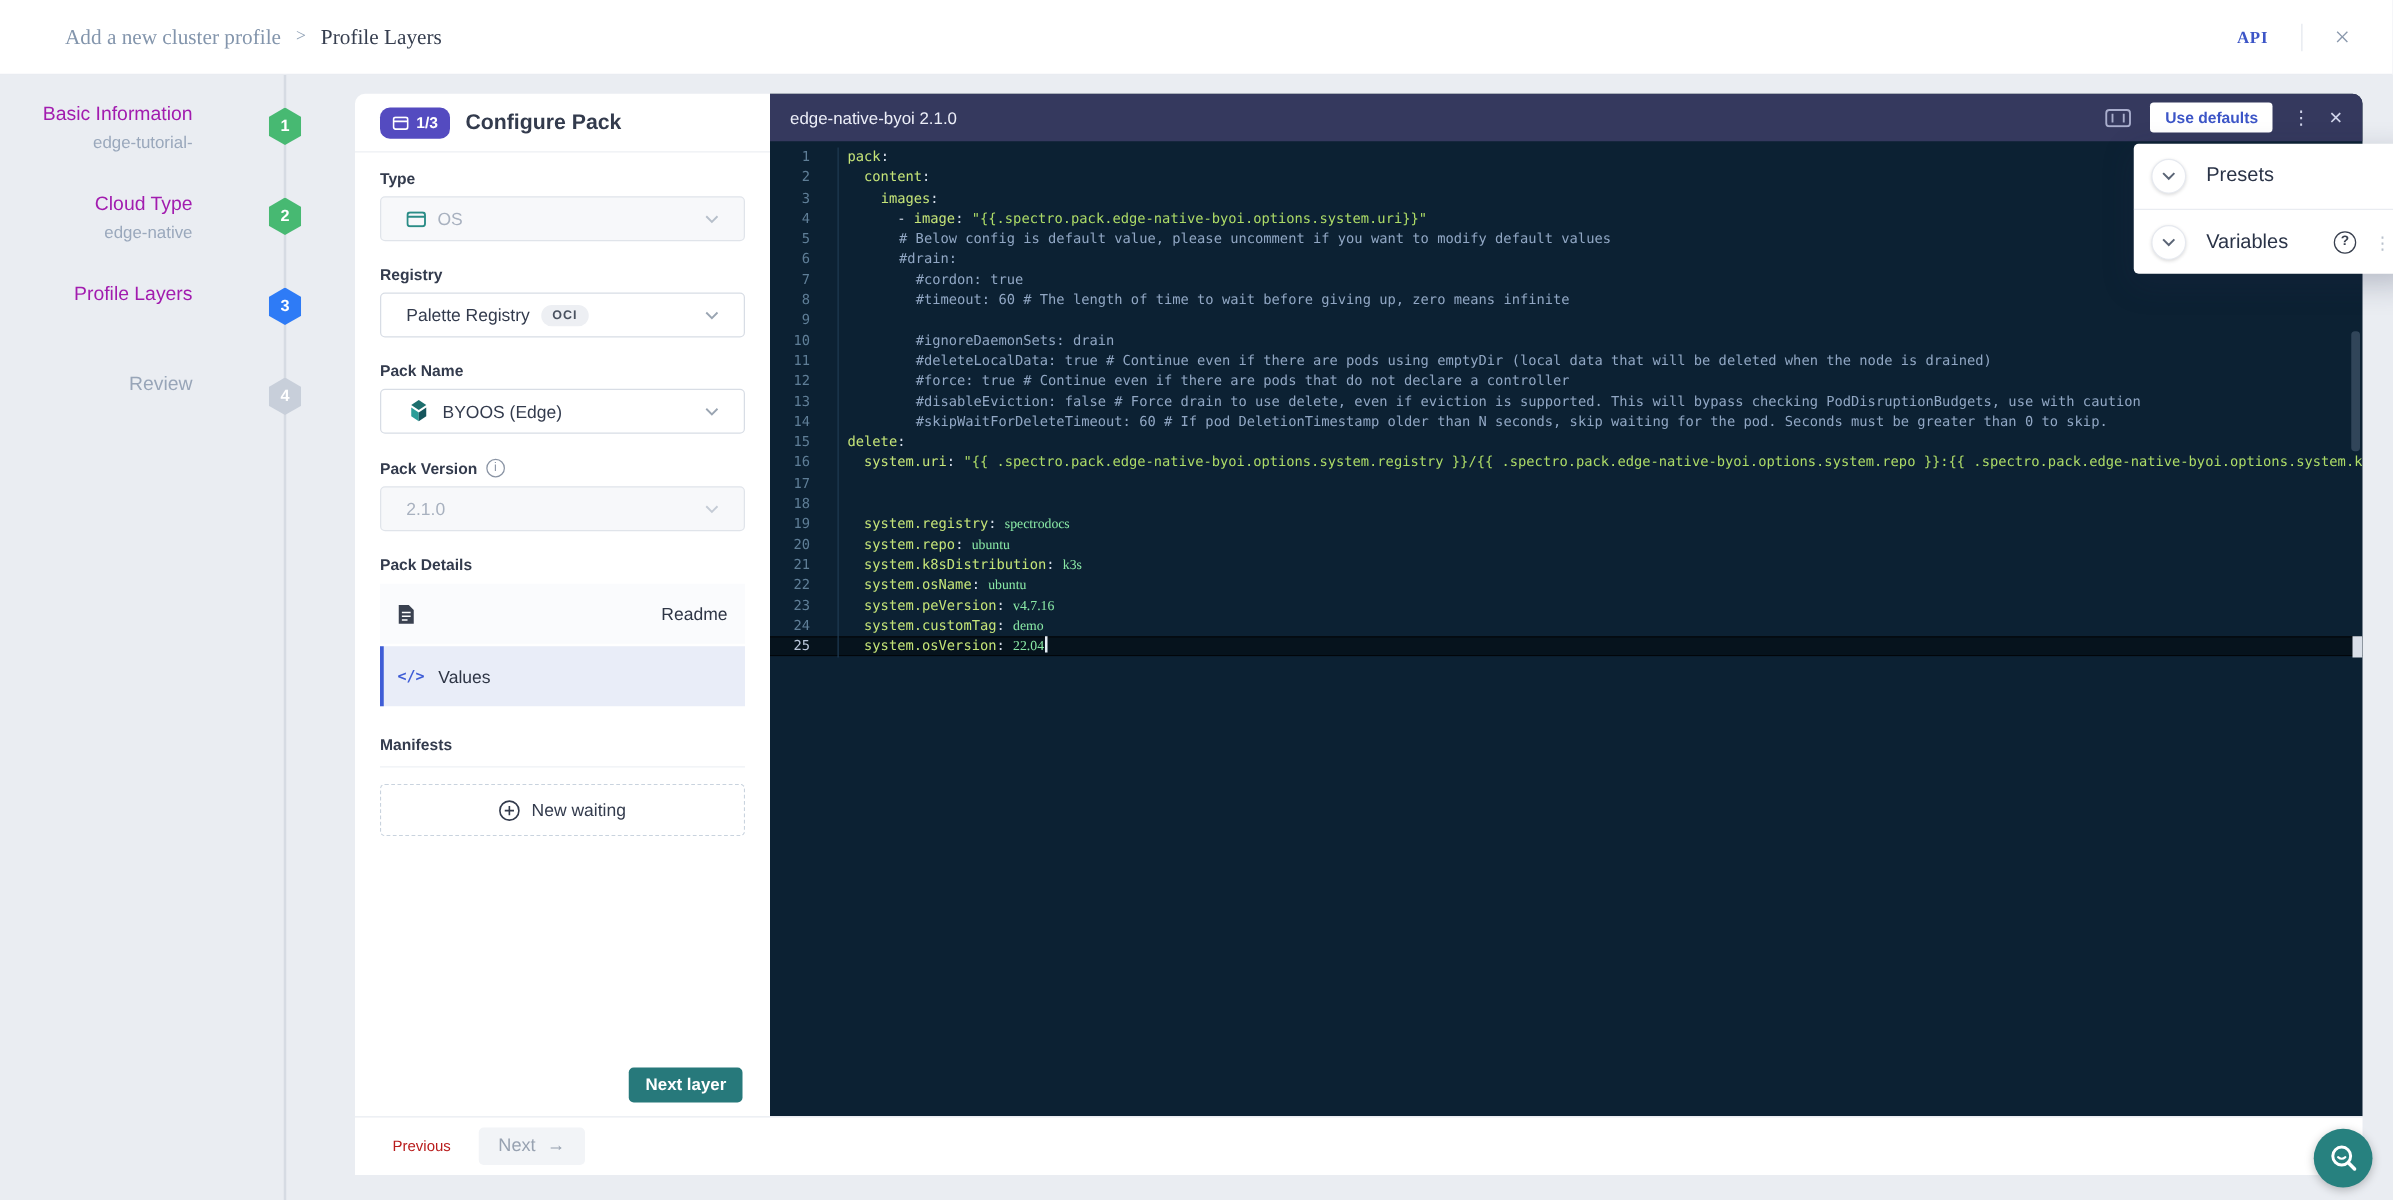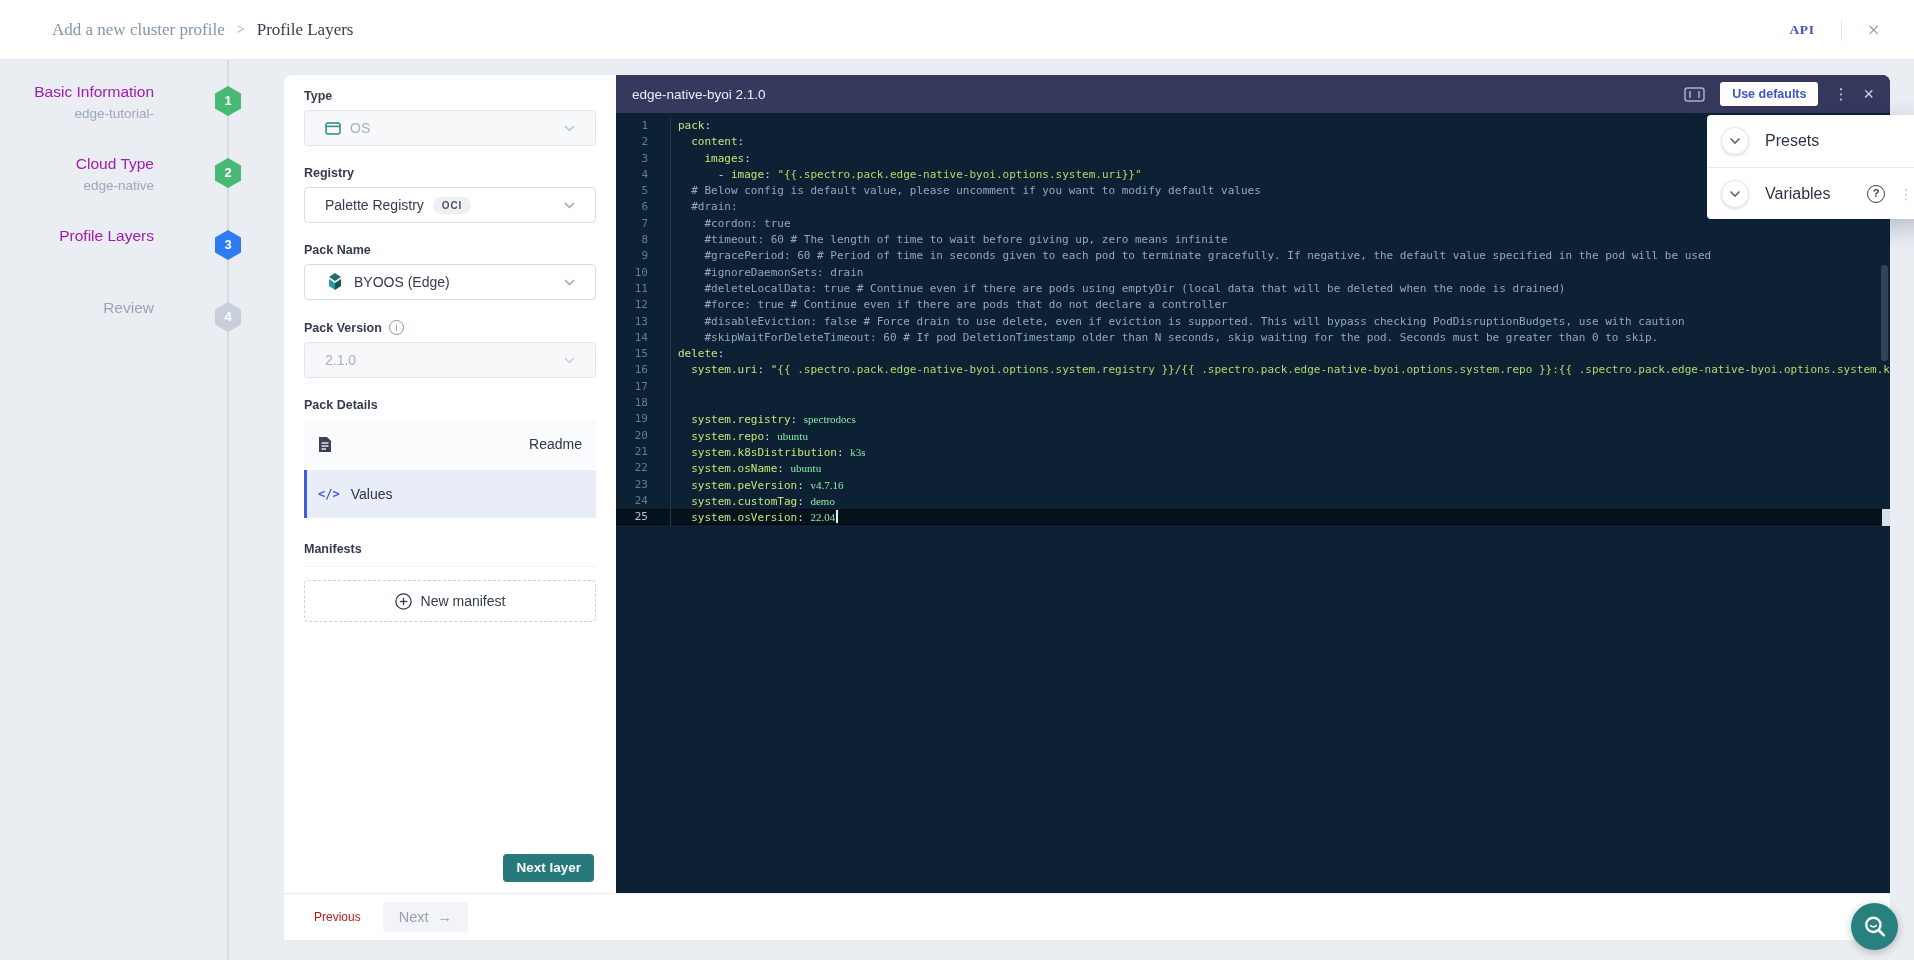--- a/index.html
+++ b/index.html
@@ -73,21 +73,21 @@
   .code { position:absolute; top:38px; left:0; right:0; bottom:0; padding-top:5px; overflow:hidden;
           font-family:"DejaVu Sans Mono",monospace; font-size:11px; line-height:16.3px; }
   .guide { position:absolute; left:54px; top:5px; width:1px; height:408px; background:#1e3a52; }
   .cl { display:flex; height:16.3px; white-space:pre; }
   .cl .ln { flex:0 0 46px; padding-right:14px; text-align:right; color:#5f7e97; }
   .cl .ct { padding-left:16px; color:#d6deeb; }
   .cl.active { background:rgba(0,0,0,.42); box-shadow:inset 0 1px 0 rgba(0,0,0,.65), inset 0 -1px 0 rgba(0,0,0,.65); }
   .cl.active .ln { color:#b8c5d9; }
   .sg-k { color:#c5e478; }
   .sg-s { color:#addb67; }
-  .sg-c { color:#91a7c4; }
+  .sg-c { color:#91a7c4;margin-left:28px; }
   .sg-p { color:#d6deeb; }
   .sg-v { color:#8ae9a6;font-family:Liberation Serif, serif; }
   .cursor { display:inline-block; width:2px; height:13px; background:#e6edf6; vertical-align:-2px; margin-left:1px; }
   .scroll-thumb { position:absolute; right:2px; top:190px; width:7px; height:96px; border-radius:3px;
                   background:rgba(160,180,205,.25); cursor:pointer; }
   .cursor-marker { position:absolute; right:0; top:434px; width:8px; height:17px; background:#d9dfe8; }
 
   
   .dropdown { position:absolute; left:1707px; top:115px; width:224px; background:#fff; border-radius:4px;
               box-shadow:0 8px 24px rgba(30,40,70,.25); z-index:20; overflow:hidden; }
@@ -140,20 +140,30 @@
     </div>
     <div class="step-item current" style="top: 227px;">
       <div class="step-label">Profile Layers</div>
     </div>
     <div class="step-item todo" style="top: 299px;">
       <div class="step-label">Review</div>
     </div>
   </div>
 
 <div class="pack-panel">
+  <div class="pp-header">
+    <span class="pp-badge">
+      <svg width="13" height="11" viewBox="0 0 13 11">
+        <rect x="0.8" y="0.8" width="11.4" height="9.4" rx="1.6" fill="none" stroke="#fff" stroke-width="1.4"></rect>
+        <line x1="0.8" y1="4" x2="12.2" y2="4" stroke="#fff" stroke-width="1.4"></line>
+      </svg>
+      <span>1/3</span>
+    </span>
+    <span class="pp-title">Configure Pack</span>
+  </div>
 
   <div class="pp-body">
     <div class="f-label">Type</div>
     <div class="field disabled">
       <svg width="16" height="13" viewBox="0 0 16 13">
         <rect x="1" y="1" width="14" height="11" rx="2" fill="none" stroke="#2a8c86" stroke-width="1.5"></rect>
         <line x1="1" y1="4.4" x2="15" y2="4.4" stroke="#2a8c86" stroke-width="1.5"></line>
       </svg>
       <span>OS</span>
       <svg class="chev" width="11" height="7" viewBox="0 0 11 7">
@@ -212,21 +222,21 @@
     </div>
 
     <div class="f-label" style="margin-top:24px">Manifests</div>
     <div class="man-div"></div>
     <div class="dashed-btn">
       <svg width="17" height="17" viewBox="0 0 17 17">
         <circle cx="8.5" cy="8.5" r="7.6" fill="none" stroke="#333b4d" stroke-width="1.3"></circle>
         <line x1="8.5" y1="4.8" x2="8.5" y2="12.2" stroke="#333b4d" stroke-width="1.3"></line>
         <line x1="4.8" y1="8.5" x2="12.2" y2="8.5" stroke="#333b4d" stroke-width="1.3"></line>
       </svg>
-      <span>New manifest</span>
+      <span>New waiting</span>
     </div>
   </div>
 
   <div class="next-layer">Next layer</div>
 </div>
 
 <div class="editor">
   <div class="ed-header">
     <span class="ed-title">edge-native-byoi 2.1.0</span>
     <span class="ed-right">
@@ -244,21 +254,21 @@
     <div class="guide"></div>
     <div id="code-lines">
         <div class="cl"><span class="ln">1</span><span class="ct"><span class="sg-k">pack</span><span class="sg-p">:</span></span></div>
         <div class="cl"><span class="ln">2</span><span class="ct"><span>  </span><span class="sg-k">content</span><span class="sg-p">:</span></span></div>
         <div class="cl"><span class="ln">3</span><span class="ct"><span>    </span><span class="sg-k">images</span><span class="sg-p">:</span></span></div>
         <div class="cl"><span class="ln">4</span><span class="ct"><span>      </span><span class="sg-p">- </span><span class="sg-k">image</span><span class="sg-p">: </span><span class="sg-s">"{{.spectro.pack.edge-native-byoi.options.system.uri}}"</span></span></div>
         <div class="cl"><span class="ln">5</span><span class="ct"><span>  </span><span class="sg-c"># Below config is default value, please uncomment if you want to modify default values</span></span></div>
         <div class="cl"><span class="ln">6</span><span class="ct"><span>  </span><span class="sg-c">#drain:</span></span></div>
         <div class="cl"><span class="ln">7</span><span class="ct"><span>    </span><span class="sg-c">#cordon: true</span></span></div>
         <div class="cl"><span class="ln">8</span><span class="ct"><span>    </span><span class="sg-c">#timeout: 60 # The length of time to wait before giving up, zero means infinite</span></span></div>
-        <div class="cl"><span class="ln">9</span><span class="ct"><span>    </span><span class="sg-c">#gracePeriod: 60 # Period of time in seconds given to each pod to terminate gracefully. If negative, the default value specified in the pod will be used</span></span></div>
+        <div class="cl"><span class="ln">9</span></div>
         <div class="cl"><span class="ln">10</span><span class="ct"><span>    </span><span class="sg-c">#ignoreDaemonSets: drain</span></span></div>
         <div class="cl"><span class="ln">11</span><span class="ct"><span>    </span><span class="sg-c">#deleteLocalData: true # Continue even if there are pods using emptyDir (local data that will be deleted when the node is drained)</span></span></div>
         <div class="cl"><span class="ln">12</span><span class="ct"><span>    </span><span class="sg-c">#force: true # Continue even if there are pods that do not declare a controller</span></span></div>
         <div class="cl"><span class="ln">13</span><span class="ct"><span>    </span><span class="sg-c">#disableEviction: false # Force drain to use delete, even if eviction is supported. This will bypass checking PodDisruptionBudgets, use with caution</span></span></div>
         <div class="cl"><span class="ln">14</span><span class="ct"><span>    </span><span class="sg-c">#skipWaitForDeleteTimeout: 60 # If pod DeletionTimestamp older than N seconds, skip waiting for the pod. Seconds must be greater than 0 to skip.</span></span></div>
         <div class="cl"><span class="ln">15</span><span class="ct"><span class="sg-k">delete</span><span class="sg-p">:</span></span></div>
         <div class="cl"><span class="ln">16</span><span class="ct"><span>  </span><span class="sg-k">system.uri</span><span class="sg-p">: </span><span class="sg-s">"{{ .spectro.pack.edge-native-byoi.options.system.registry }}/{{ .spectro.pack.edge-native-byoi.options.system.repo }}:{{ .spectro.pack.edge-native-byoi.options.system.k8sDi</span></span></div>
         <div class="cl"><span class="ln">17</span><span class="ct"></span></div>
         <div class="cl"><span class="ln">18</span><span class="ct"></span></div>
         <div class="cl"><span class="ln">19</span><span class="ct"><span>  </span><span class="sg-k">system.registry</span><span class="sg-p">: </span><span class="sg-v">spectrodocs</span></span></div>

